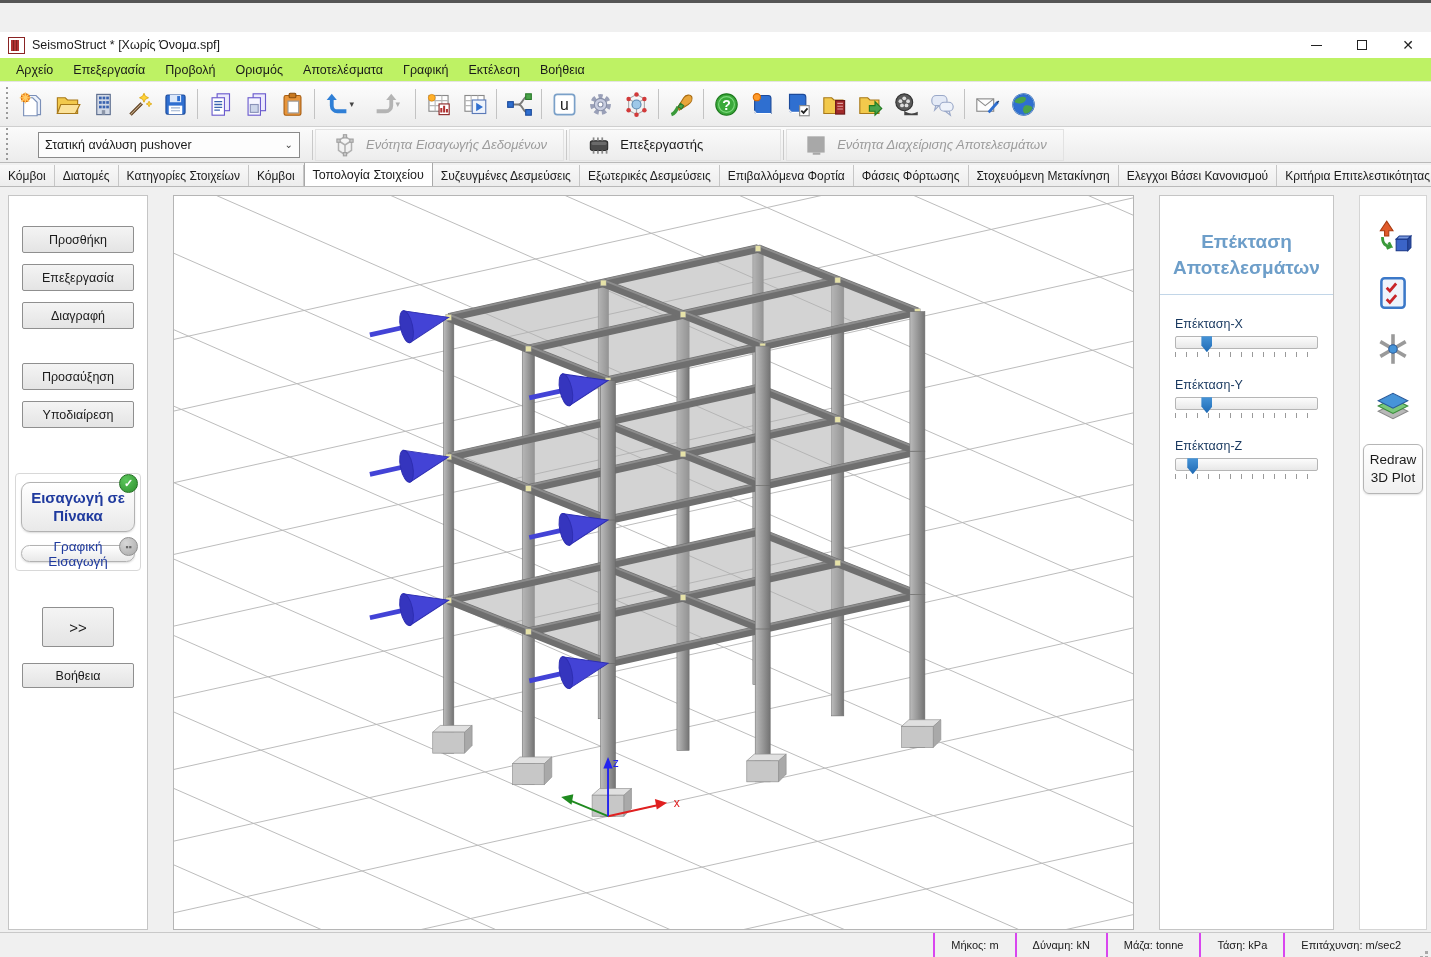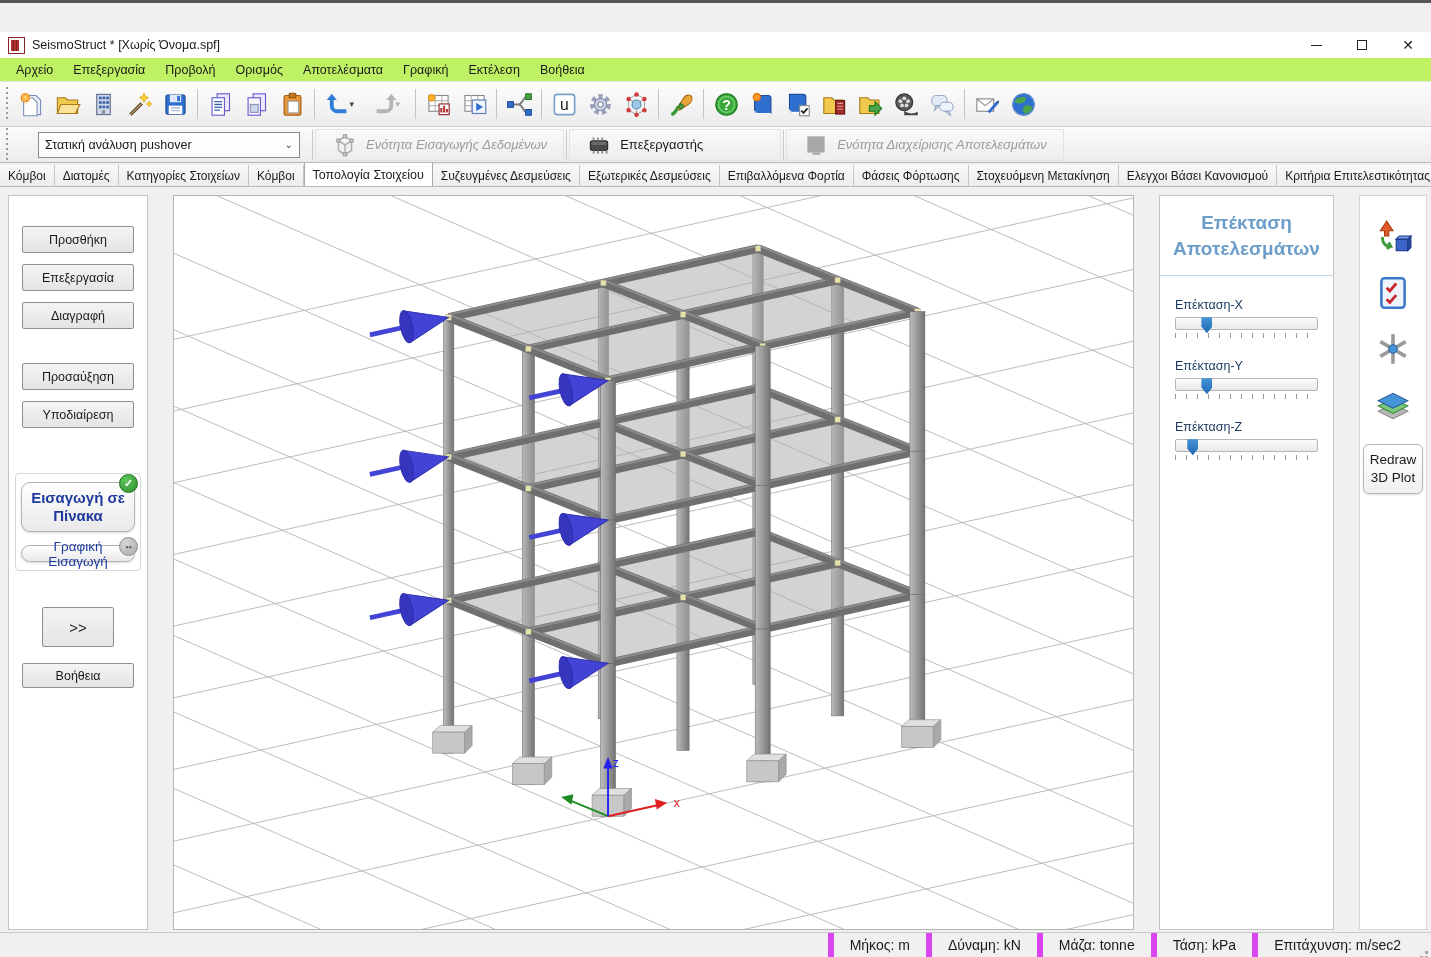--- a/index.html
+++ b/index.html
@@ -70,42 +70,42 @@
   .fancy.small { height:17px; font-size:13.5px; }
   .badge { position:absolute; top:-9px; right:-4px; width:19px; height:19px; border-radius:50%; display:flex; align-items:center; justify-content:center; font-size:11px; color:#fff; }
   .badge.green { background:radial-gradient(circle at 35% 30%, #5cc75c, #2e8f2e); border:1px solid #237023; }
   .badge.gray { background:radial-gradient(circle at 35% 30%, #d8d8d8, #a8a8a8); border:1px solid #909090; color:#666; font-size:9px; }
   .expand-btn { width:72px; height:40px; margin-top:36px; font-size:15px; margin-bottom:0; }
   .help-btn { margin-top:16px; height:25px; }
 
   .viewport { flex:1; background:#fff; border:1px solid #b5b5b5; position:relative; min-width:0; }
   .viewport svg { position:absolute; inset:0; width:100%; height:100%; }
 
-  .rpanel { width:175px; background:#fff; border:1px solid #c5c5c5; padding:14px 0 0 0; }
+  .rpanel { width:175px; background:#fff; border:1px solid #c5c5c5; padding:33px 0 0 0; }
   .rpanel-title { text-align:center; color:#6d9ec9; font-size:19px; font-weight:bold; line-height:1.35;
     padding-bottom:14px; border-bottom:1px solid #c2d6e8; }
   .sliders { padding:22px 15px 0 15px; }
   .slider-block { margin-bottom:21px; }
   .slider-label { color:#17375e; font-size:12.5px; margin-bottom:5px; }
   .slider-track { position:relative; height:13px; border:1px solid #b5b5b5; background:linear-gradient(#fcfcfc,#e8e8e8); border-radius:2px; }
   .slider-thumb { position:absolute; top:-1px; width:11px; height:16px; background:linear-gradient(#4694d8,#1f6ab4);
     clip-path:polygon(0 0,100% 0,100% 58%,50% 100%,0 58%); }
   .slider-ticks { height:5px; margin-top:3px;
     background:repeating-linear-gradient(90deg,#9a9a9a 0 1px, transparent 1px 11px); }
 
   .istrip { width:68px; background:#fff; border:1px solid #d5d5d5; display:flex; flex-direction:column; align-items:center; padding-top:18px; }
   .ibtn { width:46px; height:46px; display:flex; align-items:center; justify-content:center; margin-bottom:10px; }
   .ibtn svg { width:38px; height:38px; }
   .redraw { width:60px; margin-top:6px; padding:6px 2px; background:linear-gradient(#ffffff,#f0f0f0);
     border:1px solid #b5b5b5; border-radius:6px; text-align:center; font-size:13.5px; line-height:1.35; box-shadow:0 1px 2px rgba(0,0,0,.12); }
 
   
   .statusbar { height:25px; background:#f0f0f0; border-top:1px solid #c9c9c9; display:flex; align-items:center; }
   .status-spacer { flex:1; }
-  .scell { height:100%; display:flex; align-items:center; padding:0 16px; border-left:6px solid #d946ef; font-size:14px; white-space:nowrap; }
+  .scell { height:100%; display:flex; align-items:center; padding:0 16px; border-left:2px solid #d946ef; font-size:11px; white-space:nowrap; }
   .sgrip { width:14px; height:100%; position:relative; }
   .sgrip::after { content:""; position:absolute; right:3px; bottom:3px; width:3px; height:3px; background:#a8a8a8;
     box-shadow:-5px 5px 0 0 #a8a8a8, 0 5px 0 0 #a8a8a8, -5px 0 0 0 transparent; }
 </style>
 </head>
 <body>
 
 <div class="app">
 
   <div class="titlebar">

